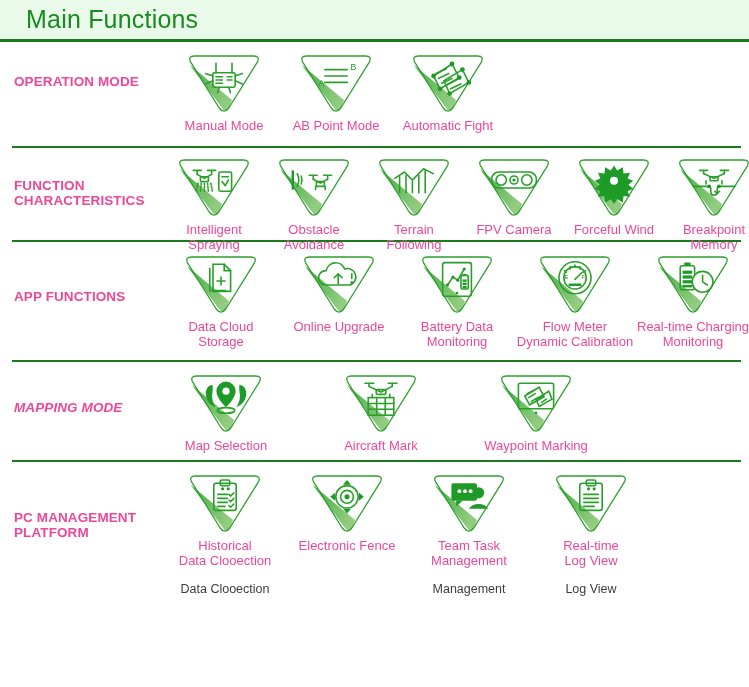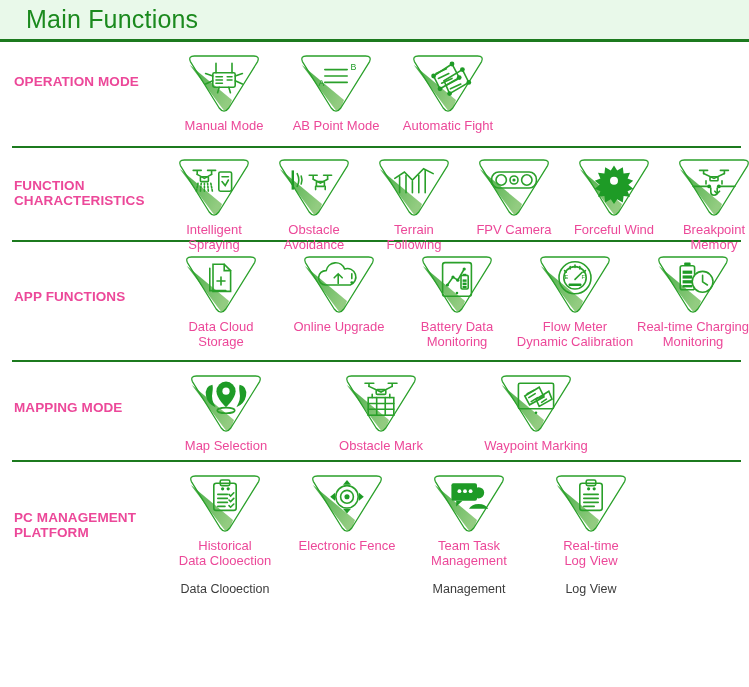--- a/index.html
+++ b/index.html
@@ -92,21 +92,21 @@
   #sec-function .cat{padding-top:22px;}
   #sec-function .items{padding-left:2px;}
   #sec-function .item{width:100px;}
 
   #sec-app{height:118px;padding-top:11px;}
   #sec-app .cat{padding-top:36px;}
   #sec-app .items{padding-left:0px;}
   #sec-app .item{width:118px;}
 
   #sec-mapping{height:98px;padding-top:10px;}
-  #sec-mapping .cat{padding-top:28px;}
+  #sec-mapping .cat{padding-top:28px;font-style:italic;}
   #sec-mapping .items{padding-left:6px;gap:39px;}
   #sec-mapping .item{width:116px;}
 
   #sec-pc{height:140px;padding-top:10px;}
   #sec-pc .cat{padding-top:38px;}
   #sec-pc .items{padding-left:2px;}
   #sec-pc .item{width:122px;}
 </style>
 </head>
 <body>
@@ -536,21 +536,21 @@
                 <path d="M35,18 L50,25 L64,18"></path>
                 <rect x="44" y="22" width="12" height="6" rx="1.5"></rect>
                 <path d="M39,28 v4 M61,28 v4"></path>
               </g>
               <rect x="34" y="32" width="32" height="22" stroke="#2aa02a" fill="none" stroke-width="2" stroke-linecap="round"></rect>
               <g stroke="#2aa02a" fill="none" stroke-width="2" stroke-linecap="round">
                 <path d="M44.6,32 v22 M55.3,32 v22 M34,39.3 h32 M34,46.6 h32"></path>
               </g>
             </g>
           </svg></span>
-      <span class="lbl">Obstacle Mark</span>
+      <span class="lbl">Aircraft Mark</span>
     </div>
     <div class="item">
       <span class="ico"><svg viewBox="0 0 100 80" width="84" height="64" xmlns="http://www.w3.org/2000/svg">
             <defs>
               <linearGradient id="bg17" x1="0" y1="0" x2="1" y2="0.6">
                 <stop offset="0%" stop-color="#3aa83a"></stop>
                 <stop offset="100%" stop-color="#8dc97a"></stop>
               </linearGradient>
             </defs>
             <path d="M7,16 L49,72 Q52,75 56,71 L60,60 Z" fill="url(#bg17)" opacity="0.95"></path>

